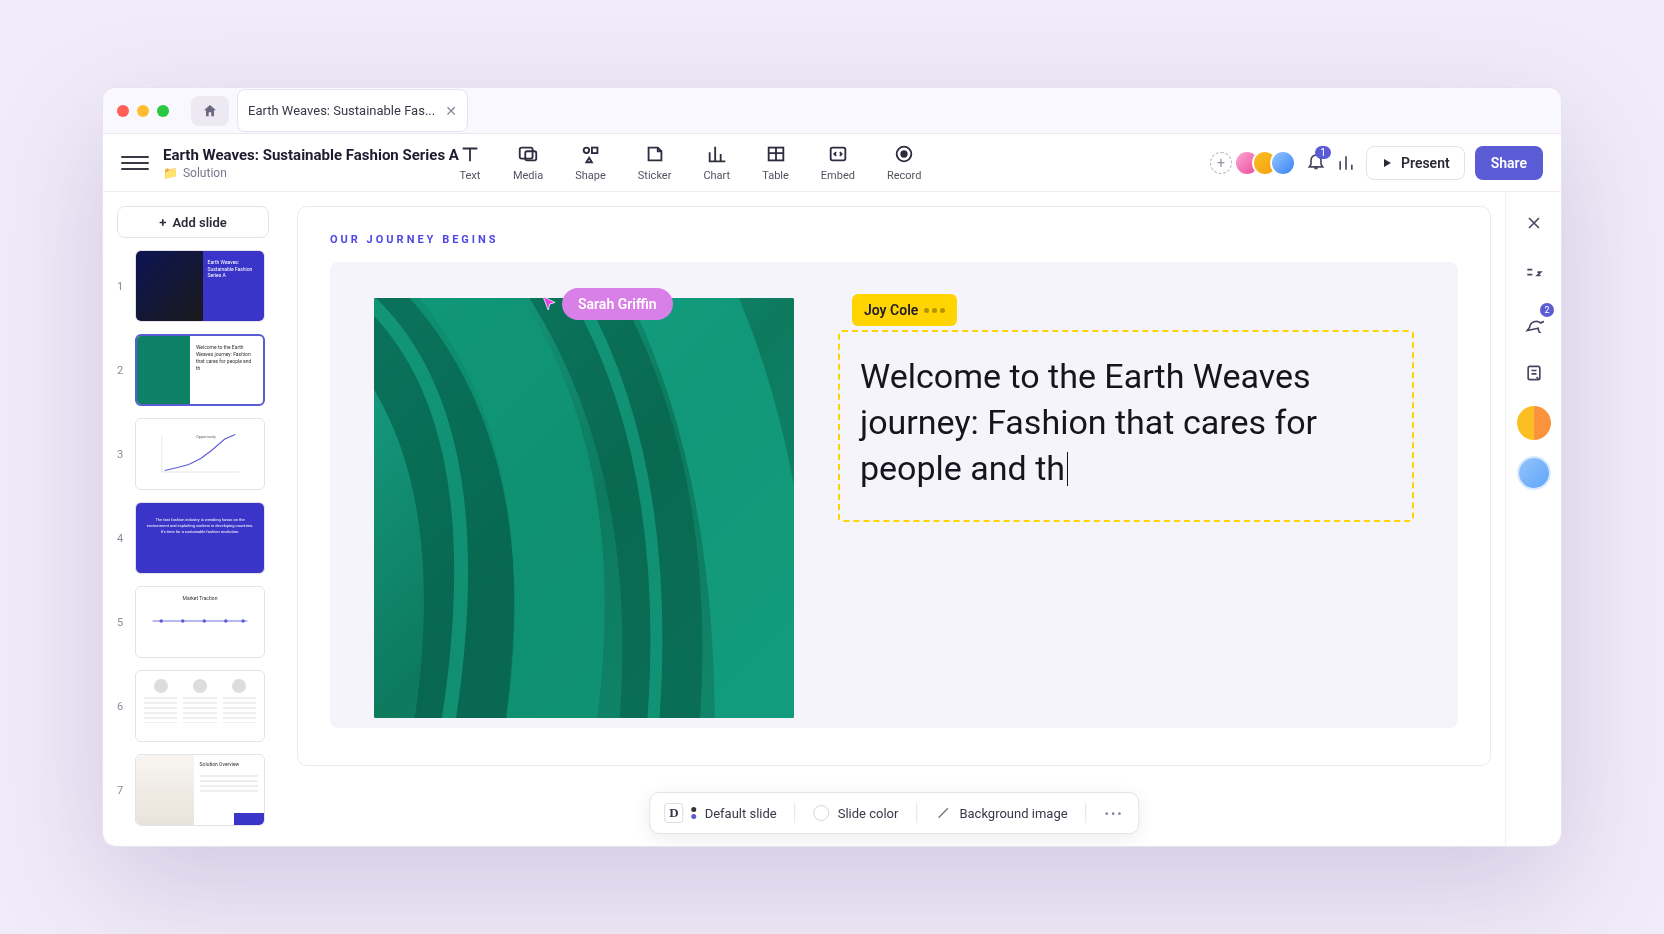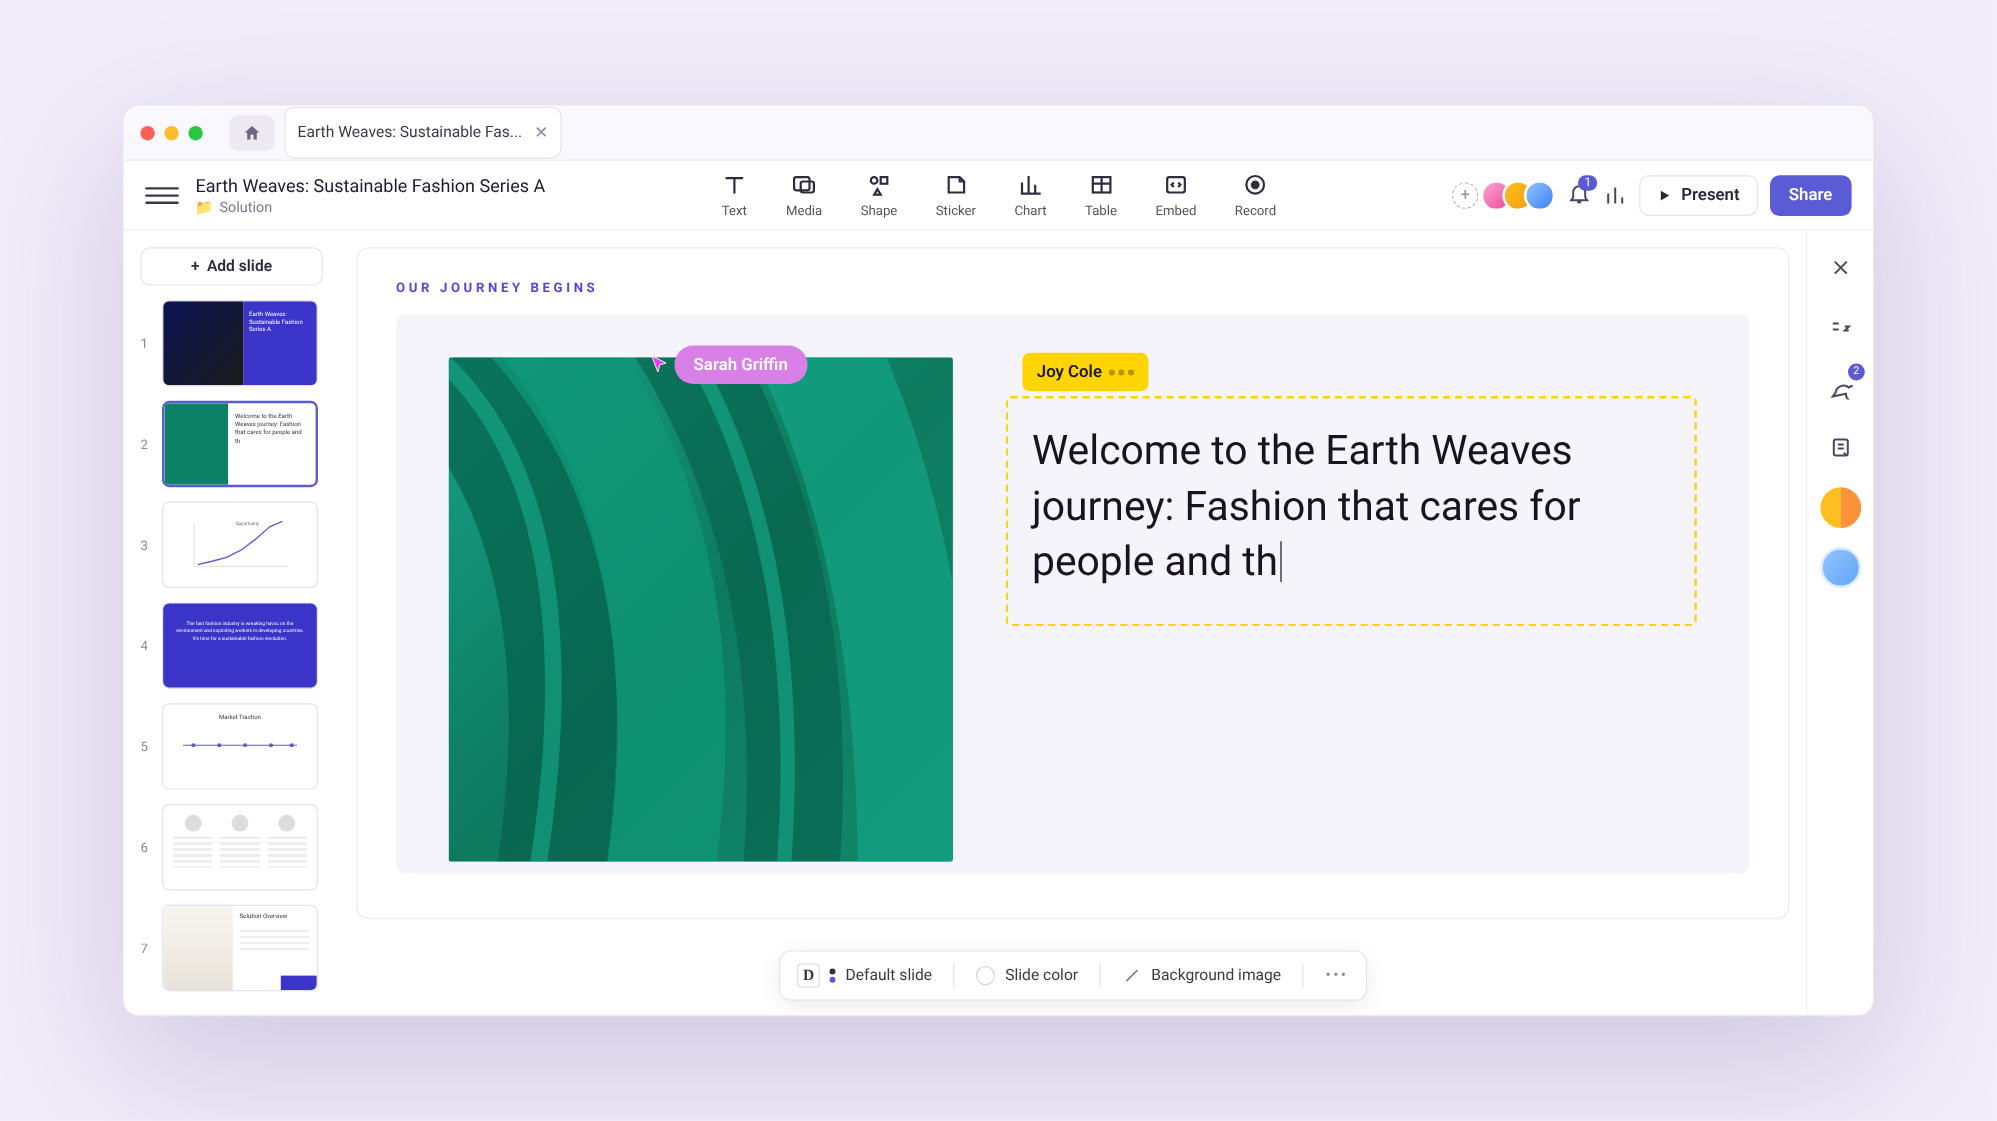--- a/index.html
+++ b/index.html
@@ -7,23 +7,23 @@
 .app-window{width:1460px;height:760px;background:#fff;border-radius:14px;border:1px solid #e7e4ee;box-shadow:0 40px 120px rgba(60,40,120,.18);position:relative;overflow:hidden;display:flex;flex-direction:column}
 .titlebar{height:46px;display:flex;align-items:center;gap:8px;padding:0 14px;border-bottom:1px solid #ece9f2;background:#faf8ff}
 .traffic{display:flex;gap:8px;margin-right:14px}
 .dot{width:12px;height:12px;border-radius:50%}
 .dot.red{background:#ff5f57}.dot.yellow{background:#febc2e}.dot.green{background:#28c840}
 .home-btn{width:38px;height:30px;border-radius:8px;background:#ece9f2;display:flex;align-items:center;justify-content:center;color:#6b6780}
 .tab{height:43px;background:#fff;border:1px solid #e4e2ea;border-radius:8px;display:flex;align-items:center;padding:0 10px;gap:10px;font-size:13px;color:#3a3847}
 .top-toolbar{height:58px;display:flex;align-items:center;padding:0 18px;border-bottom:1px solid #edeaf1}
 .hamburger{width:28px;height:28px;display:flex;flex-direction:column;justify-content:center;gap:4px;margin-right:14px;cursor:pointer}
 .hamburger span{height:2px;background:#3a3847;border-radius:2px}
-.doc-title{font-size:15px;font-weight:400;color:#1e1b2e}
+.doc-title{font-size:15px;font-weight:700;color:#1e1b2e}
 .doc-folder{font-size:12px;color:#7a7690;display:flex;align-items:center;gap:5px;margin-top:2px}
-.center-tools{flex:1;display:flex;justify-content:center;gap:32px}
+.center-tools{flex:1;display:flex;gap:32px}
 .tool{display:flex;flex-direction:column;align-items:center;gap:4px;cursor:pointer;color:#2f2c3f}
 .tool svg{width:22px;height:22px}
 .tool-label{font-size:11px;color:#55525f}
 .right-controls{display:flex;align-items:center;gap:10px}
 .add-collab{width:22px;height:22px;border-radius:50%;border:1.5px dashed #b6b2c4;display:flex;align-items:center;justify-content:center;font-size:14px;color:#96919f}
 .avatars{display:flex}
 .avatars .av{width:26px;height:26px;border-radius:50%;border:2px solid #fff;margin-left:-8px}
 .bell{position:relative;color:#4b4660}
 .bell .badge{position:absolute;top:-5px;right:-5px;background:#5b5bd6;color:#fff;font-size:10px;border-radius:8px;padding:1px 5px}
 .present-btn{height:34px;padding:0 14px;border:1px solid #e4e2ea;border-radius:8px;background:#fff;display:flex;align-items:center;gap:8px;font-size:14px;font-weight:600;color:#2b2937;cursor:pointer}

